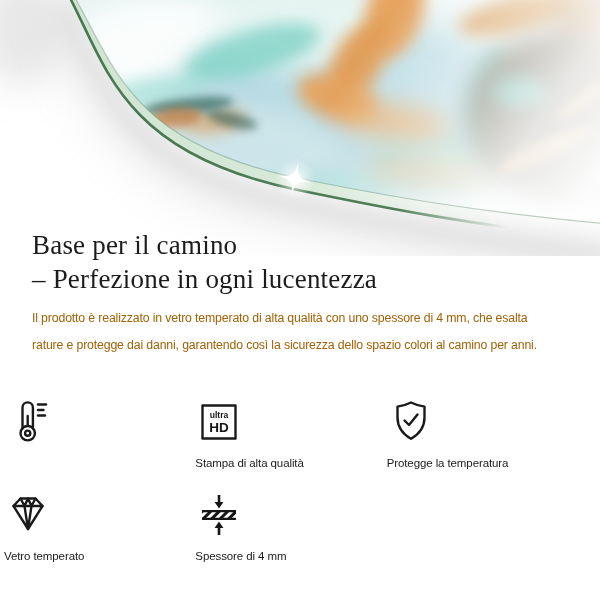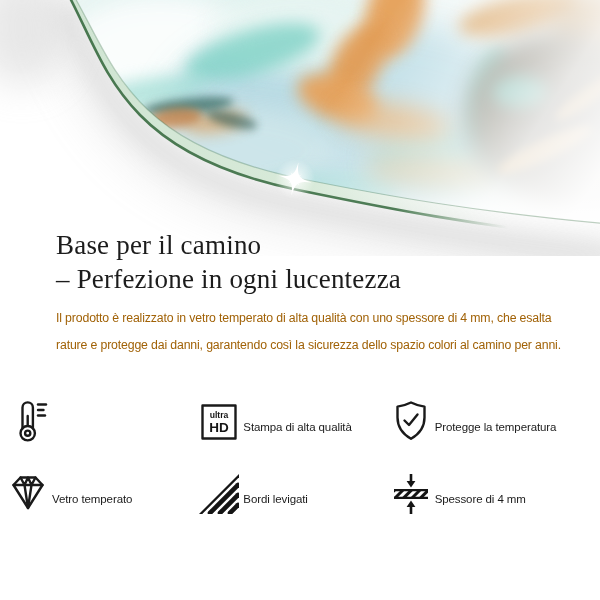--- a/index.html
+++ b/index.html
@@ -2,37 +2,37 @@
 <html><head>
 <meta charset="utf-8">
 <style>
   html,body{margin:0;padding:0;background:#fff;}
   .page{
     position:relative;width:600px;height:600px;background:#ffffff;overflow:hidden;
     font-family:"Liberation Sans",sans-serif;
   }
   .hero{position:absolute;top:0;left:0;width:600px;height:256px;}
   .hero svg{display:block;}
-  .content{position:absolute;left:56px;top:228px;width:524px;}
+  .content{position:absolute;left:32px;top:228px;width:524px;}
   .title{
     font-family:"Liberation Serif","DejaVu Serif",serif;
     font-weight:400;font-size:27px;line-height:34px;color:#1c1c1c;margin:0;
     letter-spacing:0.2px;
   }
   .title span{display:block;}
   .desc{
     margin-top:9px;font-size:12.3px;line-height:27px;color:#a16207;
     letter-spacing:-0.15px;
   }
   .desc span{display:block;white-space:nowrap;}
   .features{
     position:absolute;left:4px;right:22px;top:396px;
     display:grid;grid-template-columns:repeat(3,1fr);row-gap:20px;
   }
-  .feature{display:flex;align-items:center;}
+  .feature{display:flex;flex-direction:column;align-items:flex-start;}
   .feature .icon-box{height:52px;display:flex;align-items:center;justify-content:center;}
   .feature .label{
     margin-top:9px;font-size:11.5px;color:#1b1b1b;letter-spacing:-0.1px;text-align:center;
   }
   .fi{stroke:#1a1a1a;fill:none;stroke-width:2.4;stroke-linecap:round;stroke-linejoin:round;}
 </style>
 </head>
 <body>
 
 <div class="page">
@@ -196,38 +196,20 @@
         <svg width="48" height="48" viewBox="0 0 48 48">
           <path class="fi" stroke-width="2.2" d="M9.5,15 L16.5,7.5 H31.5 L38.5,15 L24,38 Z"></path>
           <path class="fi" stroke-width="2.2" d="M9.5,15 H38.5"></path>
           <path class="fi" stroke-width="2.2" d="M16.5,7.5 L20.5,15 L24,7.5 L27.5,15 L31.5,7.5"></path>
           <path class="fi" stroke-width="2.2" d="M20.5,15 L24,38 L27.5,15"></path>
         </svg>
       </div>
       <div class="label">Vetro temperato</div>
     </div>
 
-    <div class="feature">
-      <div class="icon-box">
-        <svg width="48" height="48" viewBox="0 0 48 48">
-          <defs>
-            <clipPath id="triClip">
-                <path d="M4,44 L44,4 L44,44 Z"></path>
-              </clipPath>
-          </defs>
-          <g clip-path="url(#triClip)" stroke="#151515" stroke-width="4.6" stroke-linecap="round">
-            <line x1="5" y1="43" x2="43" y2="5"></line>
-            <line x1="15" y1="43" x2="43" y2="15"></line>
-            <line x1="25" y1="43" x2="43" y2="25"></line>
-            <line x1="35" y1="43" x2="43" y2="35"></line>
-          </g>
-        </svg>
-      </div>
-      <div class="label">Bordi levigati</div>
-    </div>
 
     <div class="feature">
       <div class="icon-box">
         <svg width="48" height="48" viewBox="0 0 48 48">
           <defs>
             <pattern id="hatch" width="6" height="6" patternUnits="userSpaceOnUse" patternTransform="rotate(45)">
               <rect width="6" height="6" fill="#ffffff"></rect>
               <line x1="1.5" y1="0" x2="1.5" y2="6" stroke="#151515" stroke-width="3"></line>
             </pattern>
           </defs>

